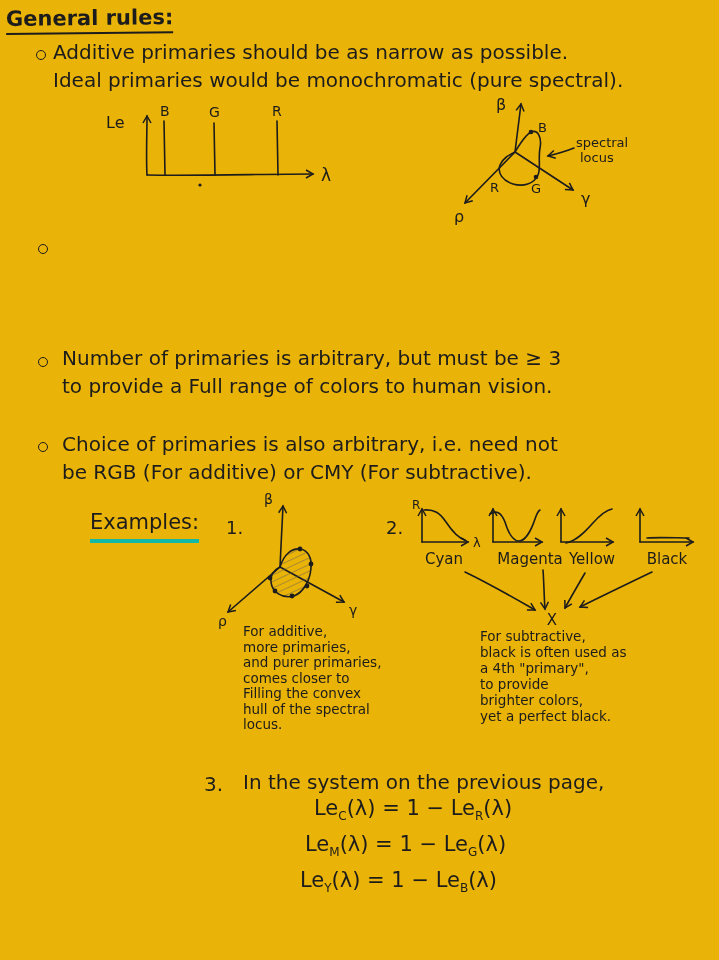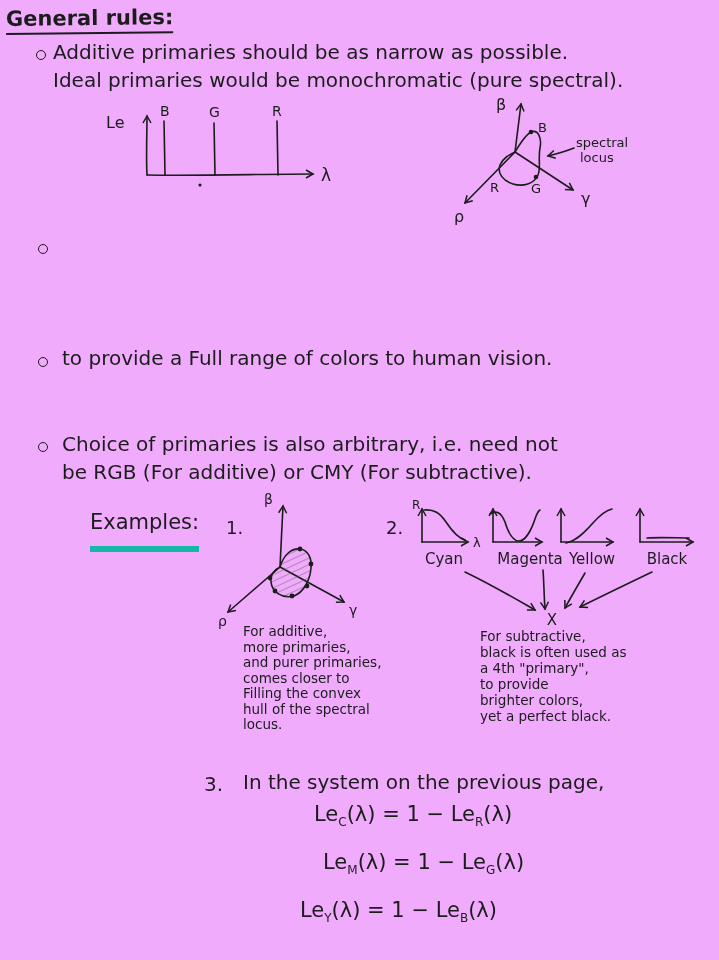--- a/index.html
+++ b/index.html
@@ -1,29 +1,29 @@
 <!DOCTYPE html>
 <html><head>
 <meta charset="utf-8">
 <style>
   html,body{margin:0;padding:0;background:#ffffff;}
   #page{
-    position:relative;width:719px;height:960px;background:#f0abfc;
+    position:relative;width:719px;height:960px;background:#eab308;
     font-family:"DejaVu Sans",sans-serif;color:#1c1c1c;overflow:hidden;
   }
   .abs{position:absolute;white-space:nowrap;}
   .title{font-size:21px;font-weight:bold;border-bottom:2px solid #1c1c1c;padding-bottom:2px;transform:rotate(-0.6deg);}
   .btext{font-size:20px;line-height:28px;}
   .bullet-marker{position:absolute;width:8px;height:8px;border:1.7px solid #1c1c1c;border-radius:50%;}
-  .examples-head{font-size:21px;border-bottom:6px solid #14b8a6;padding-bottom:12px;}
+  .examples-head{font-size:21px;border-bottom:4px solid #14b8a6;padding-bottom:5px;}
   .num{font-size:18px;}
   .cap{font-size:13.5px;line-height:15.5px;}
   .cap2{font-size:13.5px;line-height:16px;}
   .i3{font-size:20px;line-height:28px;}
-  .eq{font-size:21px;line-height:40px;}
+  .eq{font-size:21px;line-height:28px;}
   .eq sub{font-size:12px;}
   svg{overflow:visible;}
   svg text{fill:#1c1c1c;font-family:"DejaVu Sans",sans-serif;}
   .stroke{stroke:#1c1c1c;stroke-width:1.6;fill:none;stroke-linecap:round;stroke-linejoin:round;}
 </style>
 </head>
 <body>
 
 <div id="page">
 
@@ -75,20 +75,21 @@
     <text x="103" y="101" font-size="13">G</text>
     <path class="stroke" d="M146,56 C136,60 128,62 120,64" marker-end="url(#ah)"></path>
     <text x="148" y="55" font-size="13">spectral</text>
     <text x="152" y="70" font-size="13">locus</text>
   </svg>
 
   <span class="bullet-marker" style="left:38px;top:244px;"></span>
 
   <span class="bullet-marker" style="left:38px;top:357px;"></span>
   <div class="abs btext" style="left:62px;top:344px;">
+    <div>Number of primaries is arbitrary, but must be ≥ 3</div>
     <div>to provide a Full range of colors to human vision.</div>
   </div>
 
   <span class="bullet-marker" style="left:38px;top:442px;"></span>
   <div class="abs btext" style="left:62px;top:430px;">
     <div>Choice of primaries is also arbitrary, i.e. need not</div>
     <div>be RGB (For additive) or CMY (For subtractive).</div>
   </div>
 
   <div class="abs examples-head" style="left:90px;top:510px;">Examples:</div>
@@ -159,20 +160,20 @@
     <div>to provide</div>
     <div>brighter colors,</div>
     <div>yet a perfect black.</div>
   </div>
 
   <div class="abs i3" style="left:204px;top:770px;">3.</div>
   <div class="abs i3" style="left:243px;top:768px;">In the system on the previous page,</div>
 
   <div class="abs" style="left:300px;top:794px;">
     <div class="eq" style="margin-left:14px;"><span>Le</span><sub>C</sub><span>(λ) = 1 − Le</span><sub>R</sub><span>(λ)</span></div>
-    <div class="eq" style="margin-left:23px;"><span>Le</span><sub>M</sub><span>(λ) = 1 − Le</span><sub>G</sub><span>(λ)</span></div>
+    <div class="eq" style="margin-left:5px;"><span>Le</span><sub>M</sub><span>(λ) = 1 − Le</span><sub>G</sub><span>(λ)</span></div>
     <div class="eq"><span>Le</span><sub>Y</sub><span>(λ) = 1 − Le</span><sub>B</sub><span>(λ)</span></div>
   </div>
 
   <div class="abs i3" style="left:239px;top:880px;">
   </div>
 
 </div>
 
 </body></html>

